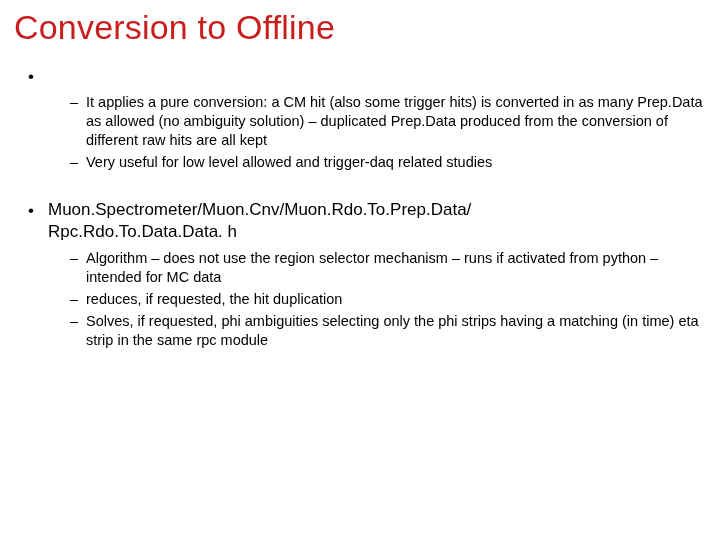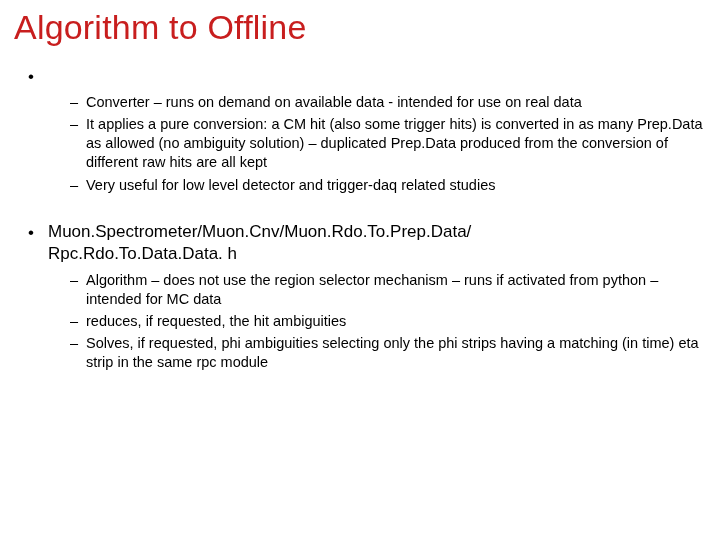--- a/index.html
+++ b/index.html
@@ -42,55 +42,54 @@
   }
   .level2 .dash {
     position: absolute;
     left: 56px;
     top: 0;
   }
 </style>
 </head>
 <body>
 
-<div class="title">Algorithm to Offline</div>
+<div class="title">Conversion to Offline</div>
 
 <div class="section">
   <div class="level1">
     <span class="bullet">•</span>
     <br>
   </div>
   <div class="level2">
     <span class="dash">–</span>
-    <span>Converter – runs on demand on available data - intended for use on real data</span>
   </div>
   <div class="level2">
     <span class="dash">–</span>
     <span>It applies a pure conversion: a CM hit (also some trigger hits) is converted in as many Prep.Data as allowed (no ambiguity solution) – duplicated Prep.Data produced from the conversion of different raw hits are all kept</span>
   </div>
   <div class="level2">
     <span class="dash">–</span>
   </div>
   <div class="level2">
     <span class="dash">–</span>
-    <span>Very useful for low level detector and trigger-daq related studies</span>
+    <span>Very useful for low level allowed and trigger-daq related studies</span>
   </div>
 </div>
 
 <div class="section">
   <div class="level1">
     <span class="bullet">•</span>
     <span>Muon.Spectrometer/Muon.Cnv/Muon.Rdo.To.Prep.Data/</span><br>
     <span>Rpc.Rdo.To.Data.Data. h</span>
   </div>
   <div class="level2">
     <span class="dash">–</span>
     <span>Algorithm – does not use the region selector mechanism – runs if activated from python – intended for MC data</span>
   </div>
   <div class="level2">
     <span class="dash">–</span>
-    <span>reduces, if requested, the hit ambiguities</span>
+    <span>reduces, if requested, the hit duplication</span>
   </div>
   <div class="level2">
     <span class="dash">–</span>
     <span>Solves, if requested,  phi ambiguities selecting only the phi strips having a matching (in time) eta strip in the same rpc module</span>
   </div>
 </div>
 
 </body></html>

